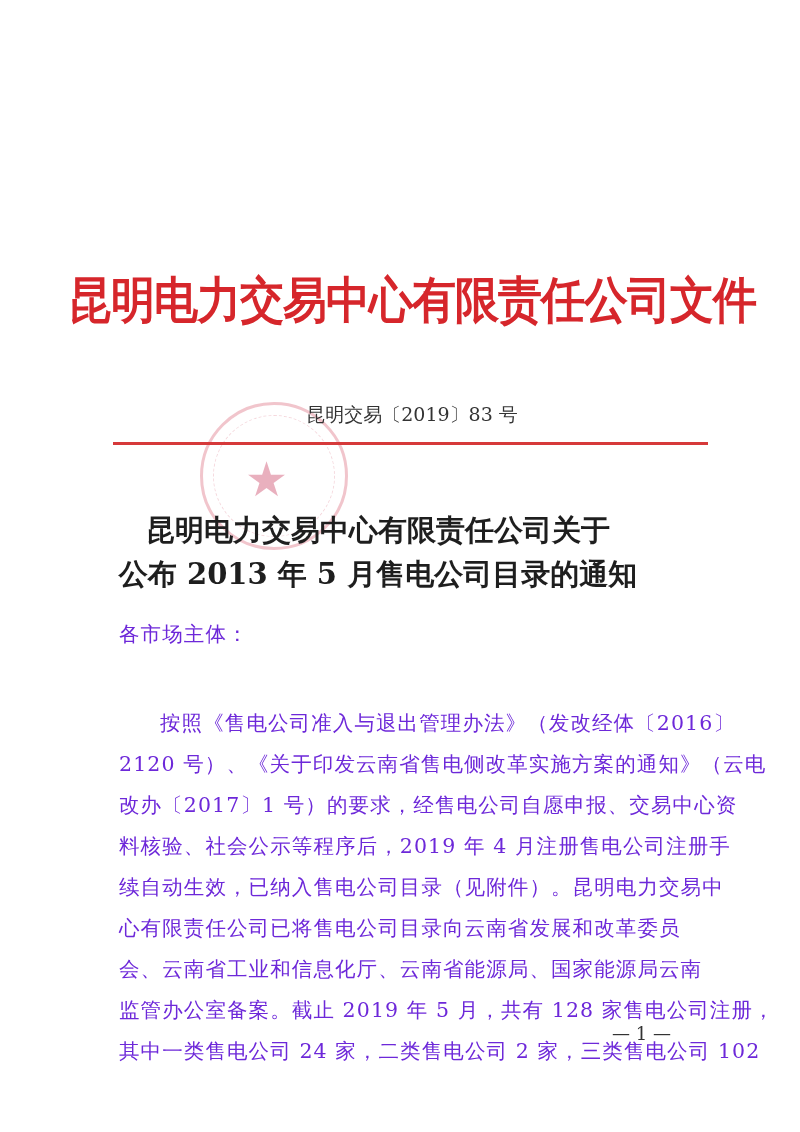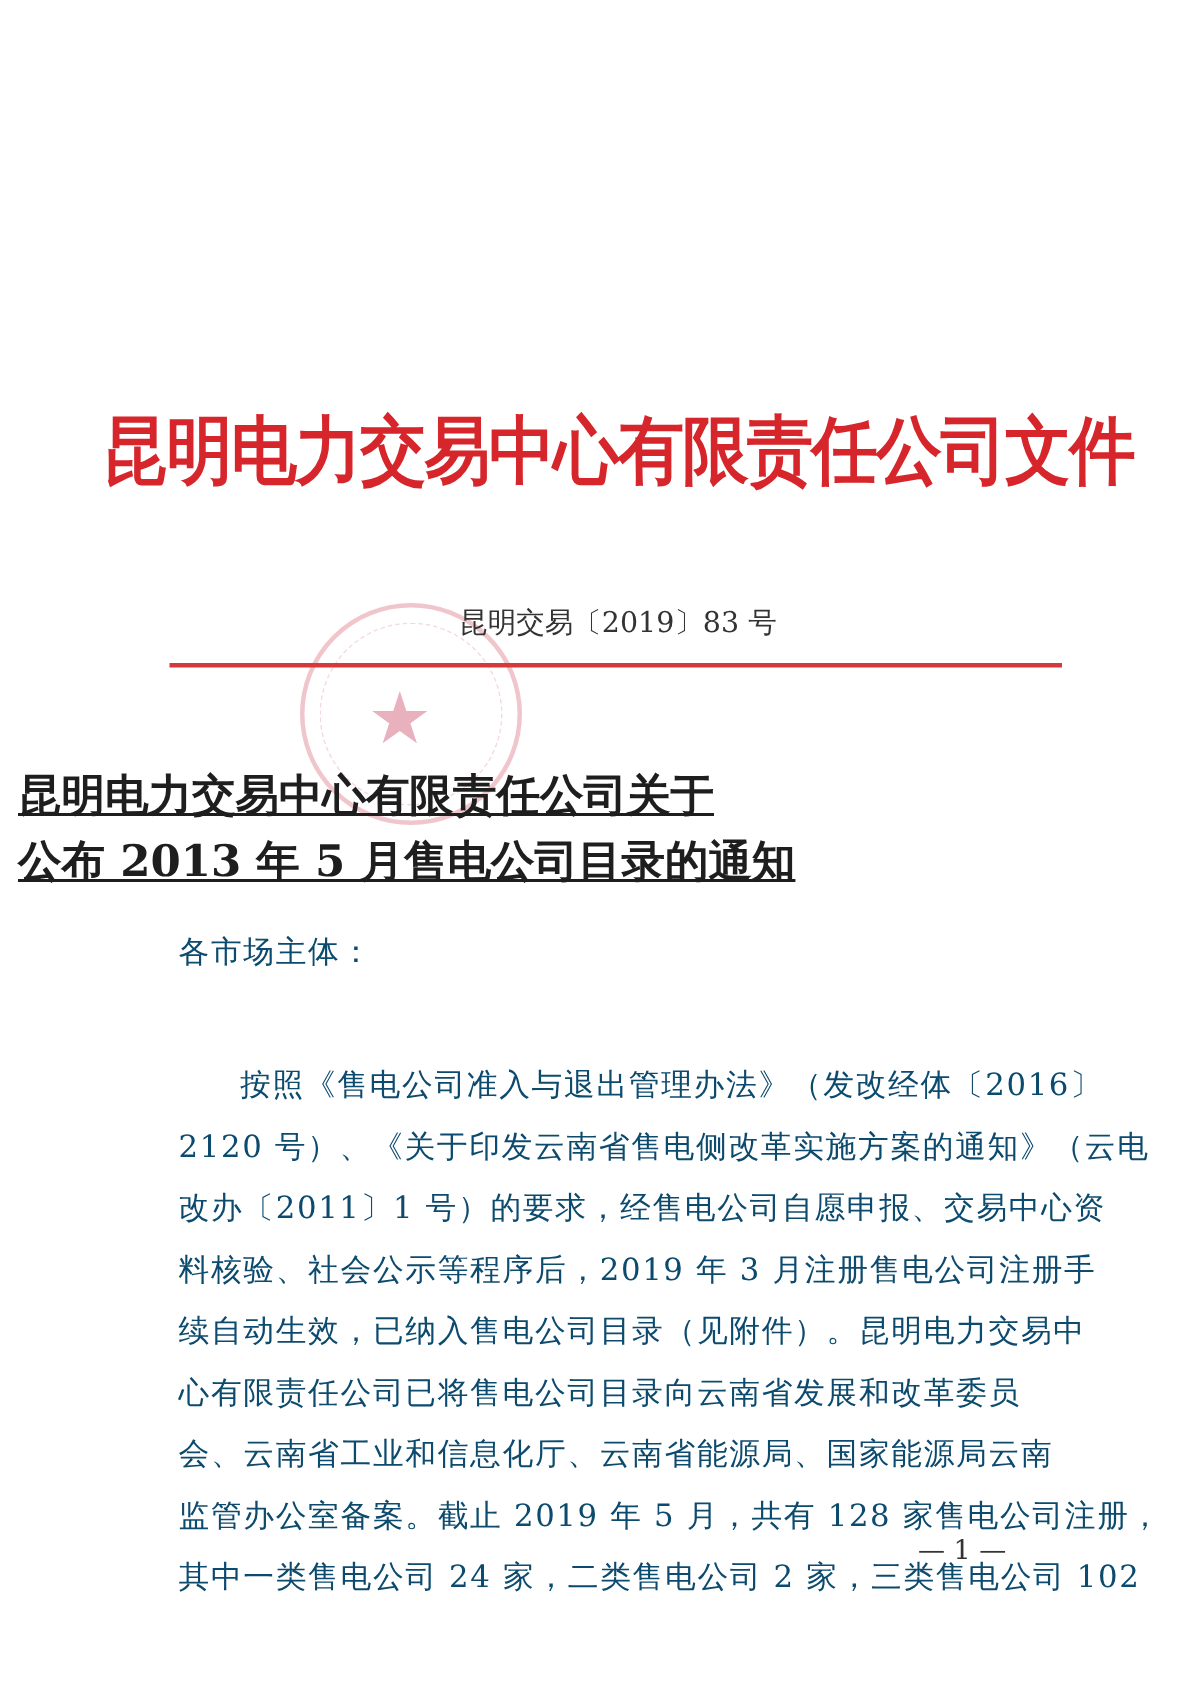--- a/index.html
+++ b/index.html
@@ -10,23 +10,23 @@
                 color:#d6262b; font-family:"DejaVu Serif","Liberation Serif",serif;
                 font-size:44px; font-weight:bold; letter-spacing:-1px; transform:scaleY(1.12); transform-origin:center top; }
   .doc-number { position:absolute; left:0; width:800px; top:402px; text-align:center;
                 font-size:19px; color:#333; }
   .red-rule { position:absolute; left:101px; top:442px; width:595px; height:3px; background:#d6393a; }
   .seal { position:absolute; left:188px; top:402px; width:148px; height:148px; border-radius:50%;
           border:3px solid rgba(214,90,110,0.35); box-sizing:border-box; }
   .seal-inner { position:absolute; left:10px; top:10px; right:10px; bottom:10px; border-radius:50%;
                 border:1px dashed rgba(214,100,120,0.25); }
   .seal-star { position:absolute; left:42px; top:50px; font-size:48px; line-height:48px; color:rgba(206,80,110,0.45); }
-  .title { position:absolute; left:0; width:732px; top:508px; font-weight:bold;
-           font-size:29px; line-height:44px; color:#1e1e1e;text-decoration:underline; }
-  .body { position:absolute; left:107px; top:614px; width:594px; font-size:20.5px; line-height:41px; color:#0c4a6e;
+  .title { position:absolute; left:0; width:732px; top:508px; text-align:center; font-weight:bold;
+           font-size:29px; line-height:44px; color:#1e1e1e; }
+  .body { position:absolute; left:107px; top:614px; width:594px; font-size:20.5px; line-height:41px; color:#6d28d9;
           letter-spacing:1.1px; }
   .line { white-space:nowrap; height:41px; }
   .indent { padding-left:41px;margin-top:48px; }
   .page-num { position:absolute; left:600px; top:1023px; font-size:18px; color:#333; }
 </style>
 </head>
 <body>
 
 <div class="page">
   <div class="doc-header">昆明电力交易中心有限责任公司文件</div>
@@ -39,22 +39,22 @@
 
   <div class="title">
     <div>昆明电力交易中心有限责任公司关于</div>
     <div>公布 2013 年 5 月售电公司目录的通知</div>
   </div>
 
   <div class="body">
     <div class="line">各市场主体：</div>
     <div class="line indent">按照《售电公司准入与退出管理办法》（发改经体〔2016〕</div>
     <div class="line">2120 号）、《关于印发云南省售电侧改革实施方案的通知》（云电</div>
-    <div class="line">改办〔2011〕1 号）的要求，经售电公司自愿申报、交易中心资</div>
-    <div class="line">料核验、社会公示等程序后，2019 年 3 月注册售电公司注册手</div>
+    <div class="line">改办〔2017〕1 号）的要求，经售电公司自愿申报、交易中心资</div>
+    <div class="line">料核验、社会公示等程序后，2019 年 4 月注册售电公司注册手</div>
     <div class="line">续自动生效，已纳入售电公司目录（见附件）。昆明电力交易中</div>
     <div class="line">心有限责任公司已将售电公司目录向云南省发展和改革委员</div>
     <div class="line">会、云南省工业和信息化厅、云南省能源局、国家能源局云南</div>
     <div class="line">监管办公室备案。截止 2019 年 5 月，共有 128 家售电公司注册，</div>
     <div class="line">其中一类售电公司 24 家，二类售电公司 2 家，三类售电公司 102</div>
   </div>
 
   <div class="page-num">— 1 —</div>
 </div>
 

